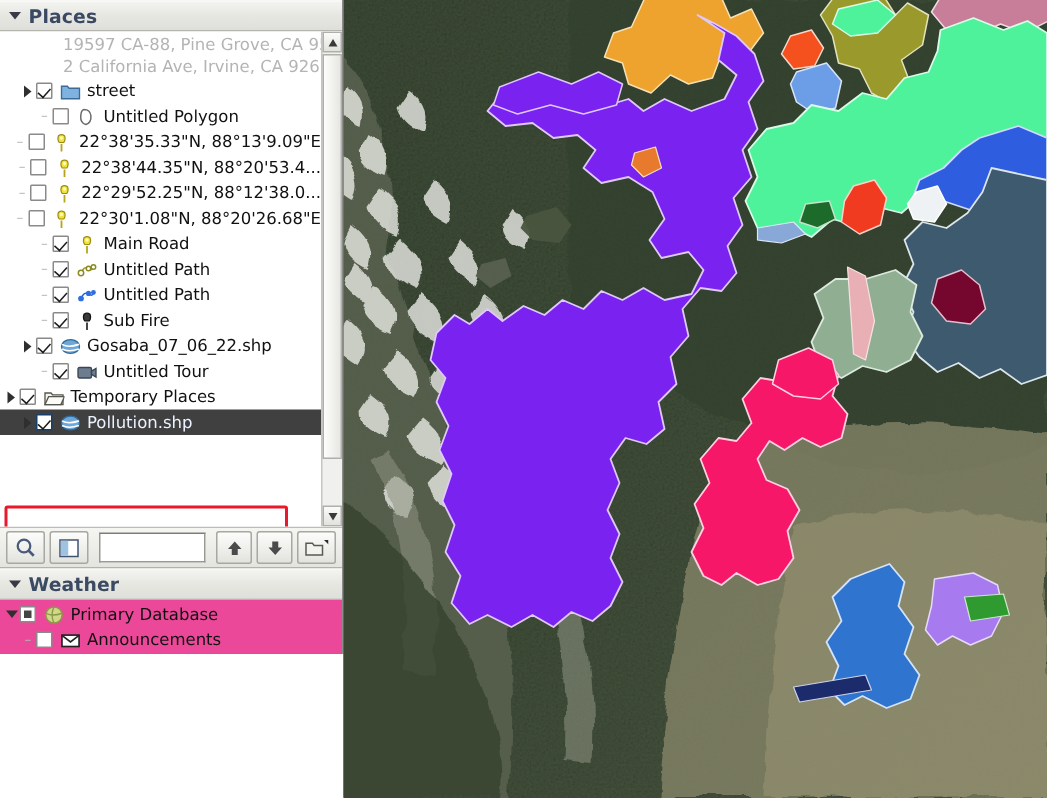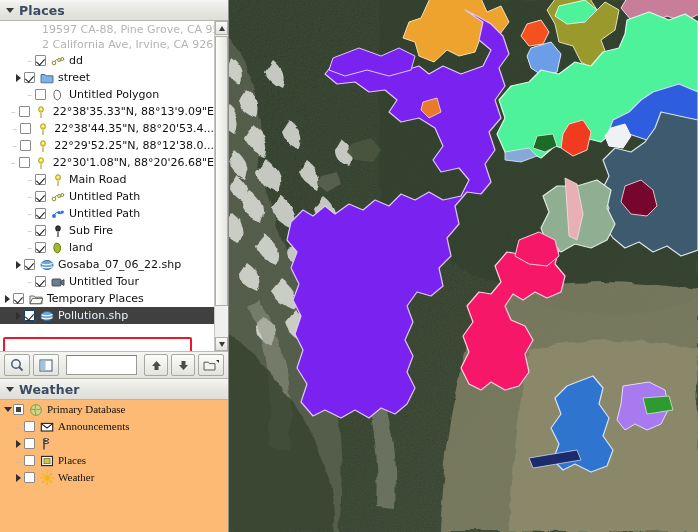--- a/index.html
+++ b/index.html
@@ -7,21 +7,21 @@
   body {
     font-family: "DejaVu Sans", "Liberation Sans", sans-serif;
     font-size: 11px;
     background:#fff;
     color:#1a1a1a;
   }
   #app { position:relative; width:698px; height:532px; display:flex; }
 
   
   #sidebar {
-    width:229px; height:532px; position:relative;
+    width:229px; height:436px; position:relative;
     background:#ffffff;
     border-right:1px solid #8c8c8c;
     display:flex; flex-direction:column;
     overflow:hidden;
   }
 
   .panel-header {
     height:21px; min-height:21px;
     background:linear-gradient(to bottom,#f3f3f0 0%,#e7e7e2 50%,#dededa 100%);
     border-bottom:1px solid #b5b5ae;
@@ -182,24 +182,23 @@
     font-size:11px;
     padding:0 3px;
     outline:none;
     min-width:10px;
   }
   .tb-btn.small { width:24px; }
 
   
   #layers-wrap {
     flex:1;
-    background:#fdba74;
+    background:#ec4899;
     position:relative;
     overflow:hidden;
-    font-family:Liberation Serif, serif;
   }
   #layers-tree { padding-top:1px; }
 
   
   #map {
     position:relative;
     width:469px; height:532px;
     overflow:hidden;
     background:#2e3a2c;
   }
@@ -216,139 +215,124 @@
       <span class="tri"></span>
       <span class="ttl">Places</span>
     </div>
 
     <div id="places-wrap">
       <div id="places-tree">
           <div class="addr">19597 CA-88, Pine Grove, CA 95665</div>
           <div class="addr">2 California Ave, Irvine, CA 92612</div>
           <div class="row">
             <span class="indent" style="width: 11px;"></span>
+            <span class="twisty closed"></span>
+            <span class="cb checked"></span>
+            <span class="ico">
+              <svg width="14" height="14" viewBox="0 0 14 14">
+                <path d="M1 3.5h4l1 1.3h7v7H1z" fill="#7fb2e0" stroke="#3d6b96" stroke-width=".9"></path>
+              </svg>
+            </span>
+            <span class="lbl">street</span>
+          </div>
+          <div class="row">
+            <span class="indent" style="width: 11px;"></span>
+            <span class="indent" style="width: 11px;"></span>
+            <span class="guide"></span>
+            <span class="cb"></span>
+            <span class="ico">
+              <svg width="14" height="14" viewBox="0 0 14 14">
+                <path d="M5 2 q4 0 4.6 4 q0.4 5 -3.4 6 q-3.6 -1 -3.4 -5.4 Q3 2.4 5 2Z" fill="none" stroke="#6a6a6a" stroke-width="1"></path>
+              </svg>
+            </span>
+            <span class="lbl">Untitled Polygon</span>
+          </div>
+          <div class="row">
+            <span class="indent" style="width: 11px;"></span>
+            <span class="indent" style="width: 11px;"></span>
+            <span class="guide"></span>
+            <span class="cb"></span>
+            <span class="ico">
+              <svg width="14" height="14" viewBox="0 0 14 14">
+                <path d="M7 13 L7 8" stroke="#b8a41c" stroke-width="1.2"></path>
+                <path d="M5 2.5 q2 -1.5 4 0 q1 2.5 -0.5 4.5 l-3 0 q-1.5 -2 -0.5 -4.5Z" fill="#f2e33c" stroke="#9c8c12" stroke-width=".8"></path>
+                <circle cx="7" cy="4" r="1.1" fill="#fffbb0"></circle>
+              </svg>
+            </span>
+            <span class="lbl">22°38'35.33"N,  88°13'9.09"E</span>
+          </div>
+          <div class="row">
+            <span class="indent" style="width: 11px;"></span>
+            <span class="indent" style="width: 11px;"></span>
+            <span class="guide"></span>
+            <span class="cb"></span>
+            <span class="ico">
+              <svg width="14" height="14" viewBox="0 0 14 14">
+                <path d="M7 13 L7 8" stroke="#b8a41c" stroke-width="1.2"></path>
+                <path d="M5 2.5 q2 -1.5 4 0 q1 2.5 -0.5 4.5 l-3 0 q-1.5 -2 -0.5 -4.5Z" fill="#f2e33c" stroke="#9c8c12" stroke-width=".8"></path>
+                <circle cx="7" cy="4" r="1.1" fill="#fffbb0"></circle>
+              </svg>
+            </span>
+            <span class="lbl">22°38'44.35"N,  88°20'53.4...</span>
+          </div>
+          <div class="row">
+            <span class="indent" style="width: 11px;"></span>
+            <span class="indent" style="width: 11px;"></span>
+            <span class="guide"></span>
+            <span class="cb"></span>
+            <span class="ico">
+              <svg width="14" height="14" viewBox="0 0 14 14">
+                <path d="M7 13 L7 8" stroke="#b8a41c" stroke-width="1.2"></path>
+                <path d="M5 2.5 q2 -1.5 4 0 q1 2.5 -0.5 4.5 l-3 0 q-1.5 -2 -0.5 -4.5Z" fill="#f2e33c" stroke="#9c8c12" stroke-width=".8"></path>
+                <circle cx="7" cy="4" r="1.1" fill="#fffbb0"></circle>
+              </svg>
+            </span>
+            <span class="lbl">22°29'52.25"N,  88°12'38.0...</span>
+          </div>
+          <div class="row">
+            <span class="indent" style="width: 11px;"></span>
+            <span class="indent" style="width: 11px;"></span>
+            <span class="guide"></span>
+            <span class="cb"></span>
+            <span class="ico">
+              <svg width="14" height="14" viewBox="0 0 14 14">
+                <path d="M7 13 L7 8" stroke="#b8a41c" stroke-width="1.2"></path>
+                <path d="M5 2.5 q2 -1.5 4 0 q1 2.5 -0.5 4.5 l-3 0 q-1.5 -2 -0.5 -4.5Z" fill="#f2e33c" stroke="#9c8c12" stroke-width=".8"></path>
+                <circle cx="7" cy="4" r="1.1" fill="#fffbb0"></circle>
+              </svg>
+            </span>
+            <span class="lbl">22°30'1.08"N,  88°20'26.68"E</span>
+          </div>
+          <div class="row">
+            <span class="indent" style="width: 11px;"></span>
+            <span class="indent" style="width: 11px;"></span>
+            <span class="guide"></span>
+            <span class="cb checked"></span>
+            <span class="ico">
+              <svg width="14" height="14" viewBox="0 0 14 14">
+                <path d="M7 13 L7 8" stroke="#b8a41c" stroke-width="1.2"></path>
+                <path d="M5 2.5 q2 -1.5 4 0 q1 2.5 -0.5 4.5 l-3 0 q-1.5 -2 -0.5 -4.5Z" fill="#f2e33c" stroke="#9c8c12" stroke-width=".8"></path>
+                <circle cx="7" cy="4" r="1.1" fill="#fffbb0"></circle>
+              </svg>
+            </span>
+            <span class="lbl">Main Road</span>
+          </div>
+          <div class="row">
+            <span class="indent" style="width: 11px;"></span>
             <span class="indent" style="width: 11px;"></span>
             <span class="guide"></span>
             <span class="cb checked"></span>
             <span class="ico">
               <svg width="14" height="14" viewBox="0 0 14 14">
                 <path d="M3 9 q2 -5 5 -3 q3 2 3 -1" fill="none" stroke="#9a9a2c" stroke-width="1"></path>
                 <circle cx="3" cy="9" r="1.8" fill="#fff" stroke="#8a8a22" stroke-width="1"></circle>
                 <circle cx="8" cy="6" r="1.5" fill="#fff" stroke="#8a8a22" stroke-width="1"></circle>
                 <circle cx="11.3" cy="5" r="1.5" fill="#fff" stroke="#8a8a22" stroke-width="1"></circle>
               </svg>
             </span>
-            <span class="lbl">dd</span>
-          </div>
-          <div class="row">
-            <span class="indent" style="width: 11px;"></span>
-            <span class="twisty closed"></span>
-            <span class="cb checked"></span>
-            <span class="ico">
-              <svg width="14" height="14" viewBox="0 0 14 14">
-                <path d="M1 3.5h4l1 1.3h7v7H1z" fill="#7fb2e0" stroke="#3d6b96" stroke-width=".9"></path>
-              </svg>
-            </span>
-            <span class="lbl">street</span>
-          </div>
-          <div class="row">
-            <span class="indent" style="width: 11px;"></span>
-            <span class="indent" style="width: 11px;"></span>
-            <span class="guide"></span>
-            <span class="cb"></span>
-            <span class="ico">
-              <svg width="14" height="14" viewBox="0 0 14 14">
-                <path d="M5 2 q4 0 4.6 4 q0.4 5 -3.4 6 q-3.6 -1 -3.4 -5.4 Q3 2.4 5 2Z" fill="none" stroke="#6a6a6a" stroke-width="1"></path>
-              </svg>
-            </span>
-            <span class="lbl">Untitled Polygon</span>
-          </div>
-          <div class="row">
-            <span class="indent" style="width: 11px;"></span>
-            <span class="indent" style="width: 11px;"></span>
-            <span class="guide"></span>
-            <span class="cb"></span>
-            <span class="ico">
-              <svg width="14" height="14" viewBox="0 0 14 14">
-                <path d="M7 13 L7 8" stroke="#b8a41c" stroke-width="1.2"></path>
-                <path d="M5 2.5 q2 -1.5 4 0 q1 2.5 -0.5 4.5 l-3 0 q-1.5 -2 -0.5 -4.5Z" fill="#f2e33c" stroke="#9c8c12" stroke-width=".8"></path>
-                <circle cx="7" cy="4" r="1.1" fill="#fffbb0"></circle>
-              </svg>
-            </span>
-            <span class="lbl">22°38'35.33"N,  88°13'9.09"E</span>
-          </div>
-          <div class="row">
-            <span class="indent" style="width: 11px;"></span>
-            <span class="indent" style="width: 11px;"></span>
-            <span class="guide"></span>
-            <span class="cb"></span>
-            <span class="ico">
-              <svg width="14" height="14" viewBox="0 0 14 14">
-                <path d="M7 13 L7 8" stroke="#b8a41c" stroke-width="1.2"></path>
-                <path d="M5 2.5 q2 -1.5 4 0 q1 2.5 -0.5 4.5 l-3 0 q-1.5 -2 -0.5 -4.5Z" fill="#f2e33c" stroke="#9c8c12" stroke-width=".8"></path>
-                <circle cx="7" cy="4" r="1.1" fill="#fffbb0"></circle>
-              </svg>
-            </span>
-            <span class="lbl">22°38'44.35"N,  88°20'53.4...</span>
-          </div>
-          <div class="row">
-            <span class="indent" style="width: 11px;"></span>
-            <span class="indent" style="width: 11px;"></span>
-            <span class="guide"></span>
-            <span class="cb"></span>
-            <span class="ico">
-              <svg width="14" height="14" viewBox="0 0 14 14">
-                <path d="M7 13 L7 8" stroke="#b8a41c" stroke-width="1.2"></path>
-                <path d="M5 2.5 q2 -1.5 4 0 q1 2.5 -0.5 4.5 l-3 0 q-1.5 -2 -0.5 -4.5Z" fill="#f2e33c" stroke="#9c8c12" stroke-width=".8"></path>
-                <circle cx="7" cy="4" r="1.1" fill="#fffbb0"></circle>
-              </svg>
-            </span>
-            <span class="lbl">22°29'52.25"N,  88°12'38.0...</span>
-          </div>
-          <div class="row">
-            <span class="indent" style="width: 11px;"></span>
-            <span class="indent" style="width: 11px;"></span>
-            <span class="guide"></span>
-            <span class="cb"></span>
-            <span class="ico">
-              <svg width="14" height="14" viewBox="0 0 14 14">
-                <path d="M7 13 L7 8" stroke="#b8a41c" stroke-width="1.2"></path>
-                <path d="M5 2.5 q2 -1.5 4 0 q1 2.5 -0.5 4.5 l-3 0 q-1.5 -2 -0.5 -4.5Z" fill="#f2e33c" stroke="#9c8c12" stroke-width=".8"></path>
-                <circle cx="7" cy="4" r="1.1" fill="#fffbb0"></circle>
-              </svg>
-            </span>
-            <span class="lbl">22°30'1.08"N,  88°20'26.68"E</span>
-          </div>
-          <div class="row">
-            <span class="indent" style="width: 11px;"></span>
-            <span class="indent" style="width: 11px;"></span>
-            <span class="guide"></span>
-            <span class="cb checked"></span>
-            <span class="ico">
-              <svg width="14" height="14" viewBox="0 0 14 14">
-                <path d="M7 13 L7 8" stroke="#b8a41c" stroke-width="1.2"></path>
-                <path d="M5 2.5 q2 -1.5 4 0 q1 2.5 -0.5 4.5 l-3 0 q-1.5 -2 -0.5 -4.5Z" fill="#f2e33c" stroke="#9c8c12" stroke-width=".8"></path>
-                <circle cx="7" cy="4" r="1.1" fill="#fffbb0"></circle>
-              </svg>
-            </span>
-            <span class="lbl">Main Road</span>
-          </div>
-          <div class="row">
-            <span class="indent" style="width: 11px;"></span>
-            <span class="indent" style="width: 11px;"></span>
-            <span class="guide"></span>
-            <span class="cb checked"></span>
-            <span class="ico">
-              <svg width="14" height="14" viewBox="0 0 14 14">
-                <path d="M3 9 q2 -5 5 -3 q3 2 3 -1" fill="none" stroke="#9a9a2c" stroke-width="1"></path>
-                <circle cx="3" cy="9" r="1.8" fill="#fff" stroke="#8a8a22" stroke-width="1"></circle>
-                <circle cx="8" cy="6" r="1.5" fill="#fff" stroke="#8a8a22" stroke-width="1"></circle>
-                <circle cx="11.3" cy="5" r="1.5" fill="#fff" stroke="#8a8a22" stroke-width="1"></circle>
-              </svg>
-            </span>
             <span class="lbl">Untitled Path</span>
           </div>
           <div class="row">
             <span class="indent" style="width: 11px;"></span>
             <span class="indent" style="width: 11px;"></span>
             <span class="guide"></span>
             <span class="cb checked"></span>
             <span class="ico">
               <svg width="14" height="14" viewBox="0 0 14 14">
                 <path d="M3 9 q2 -5 5 -3 q3 2 3 -1" fill="none" stroke="#2b5fd0" stroke-width="1"></path>
@@ -364,32 +348,20 @@
             <span class="indent" style="width: 11px;"></span>
             <span class="guide"></span>
             <span class="cb checked"></span>
             <span class="ico">
               <svg width="14" height="14" viewBox="0 0 14 14">
                 <path d="M7 13 L7 8" stroke="#333" stroke-width="1.2"></path>
                 <path d="M5 2.5 q2 -1.5 4 0 q1 2.5 -0.5 4.5 l-3 0 q-1.5 -2 -0.5 -4.5Z" fill="#3a3a3a" stroke="#111" stroke-width=".8"></path>
               </svg>
             </span>
             <span class="lbl">Sub Fire</span>
-          </div>
-          <div class="row">
-            <span class="indent" style="width: 11px;"></span>
-            <span class="indent" style="width: 11px;"></span>
-            <span class="guide"></span>
-            <span class="cb checked"></span>
-            <span class="ico">
-              <svg width="14" height="14" viewBox="0 0 14 14">
-                <path d="M5 2 q4 0 4.6 4 q0.4 5 -3.4 6 q-3.6 -1 -3.4 -5.4 Q3 2.4 5 2Z" fill="#9eba2c" stroke="#6e8413" stroke-width="1"></path>
-              </svg>
-            </span>
-            <span class="lbl">land</span>
           </div>
           <div class="row">
             <span class="indent" style="width: 11px;"></span>
             <span class="twisty closed"></span>
             <span class="cb checked"></span>
             <span class="ico">
               <svg width="14" height="14" viewBox="0 0 14 14">
                 <ellipse cx="7" cy="7" rx="6" ry="4.6" fill="#6fa8d8" stroke="#2f6b9e" stroke-width=".9"></ellipse>
                 <path d="M1.4 5.6 q4 2.4 11.2 0" fill="none" stroke="#fff" stroke-width="1.1"></path>
                 <path d="M1.4 8.7 q4 2.2 11.2 0" fill="none" stroke="#fff" stroke-width="1.1"></path>

